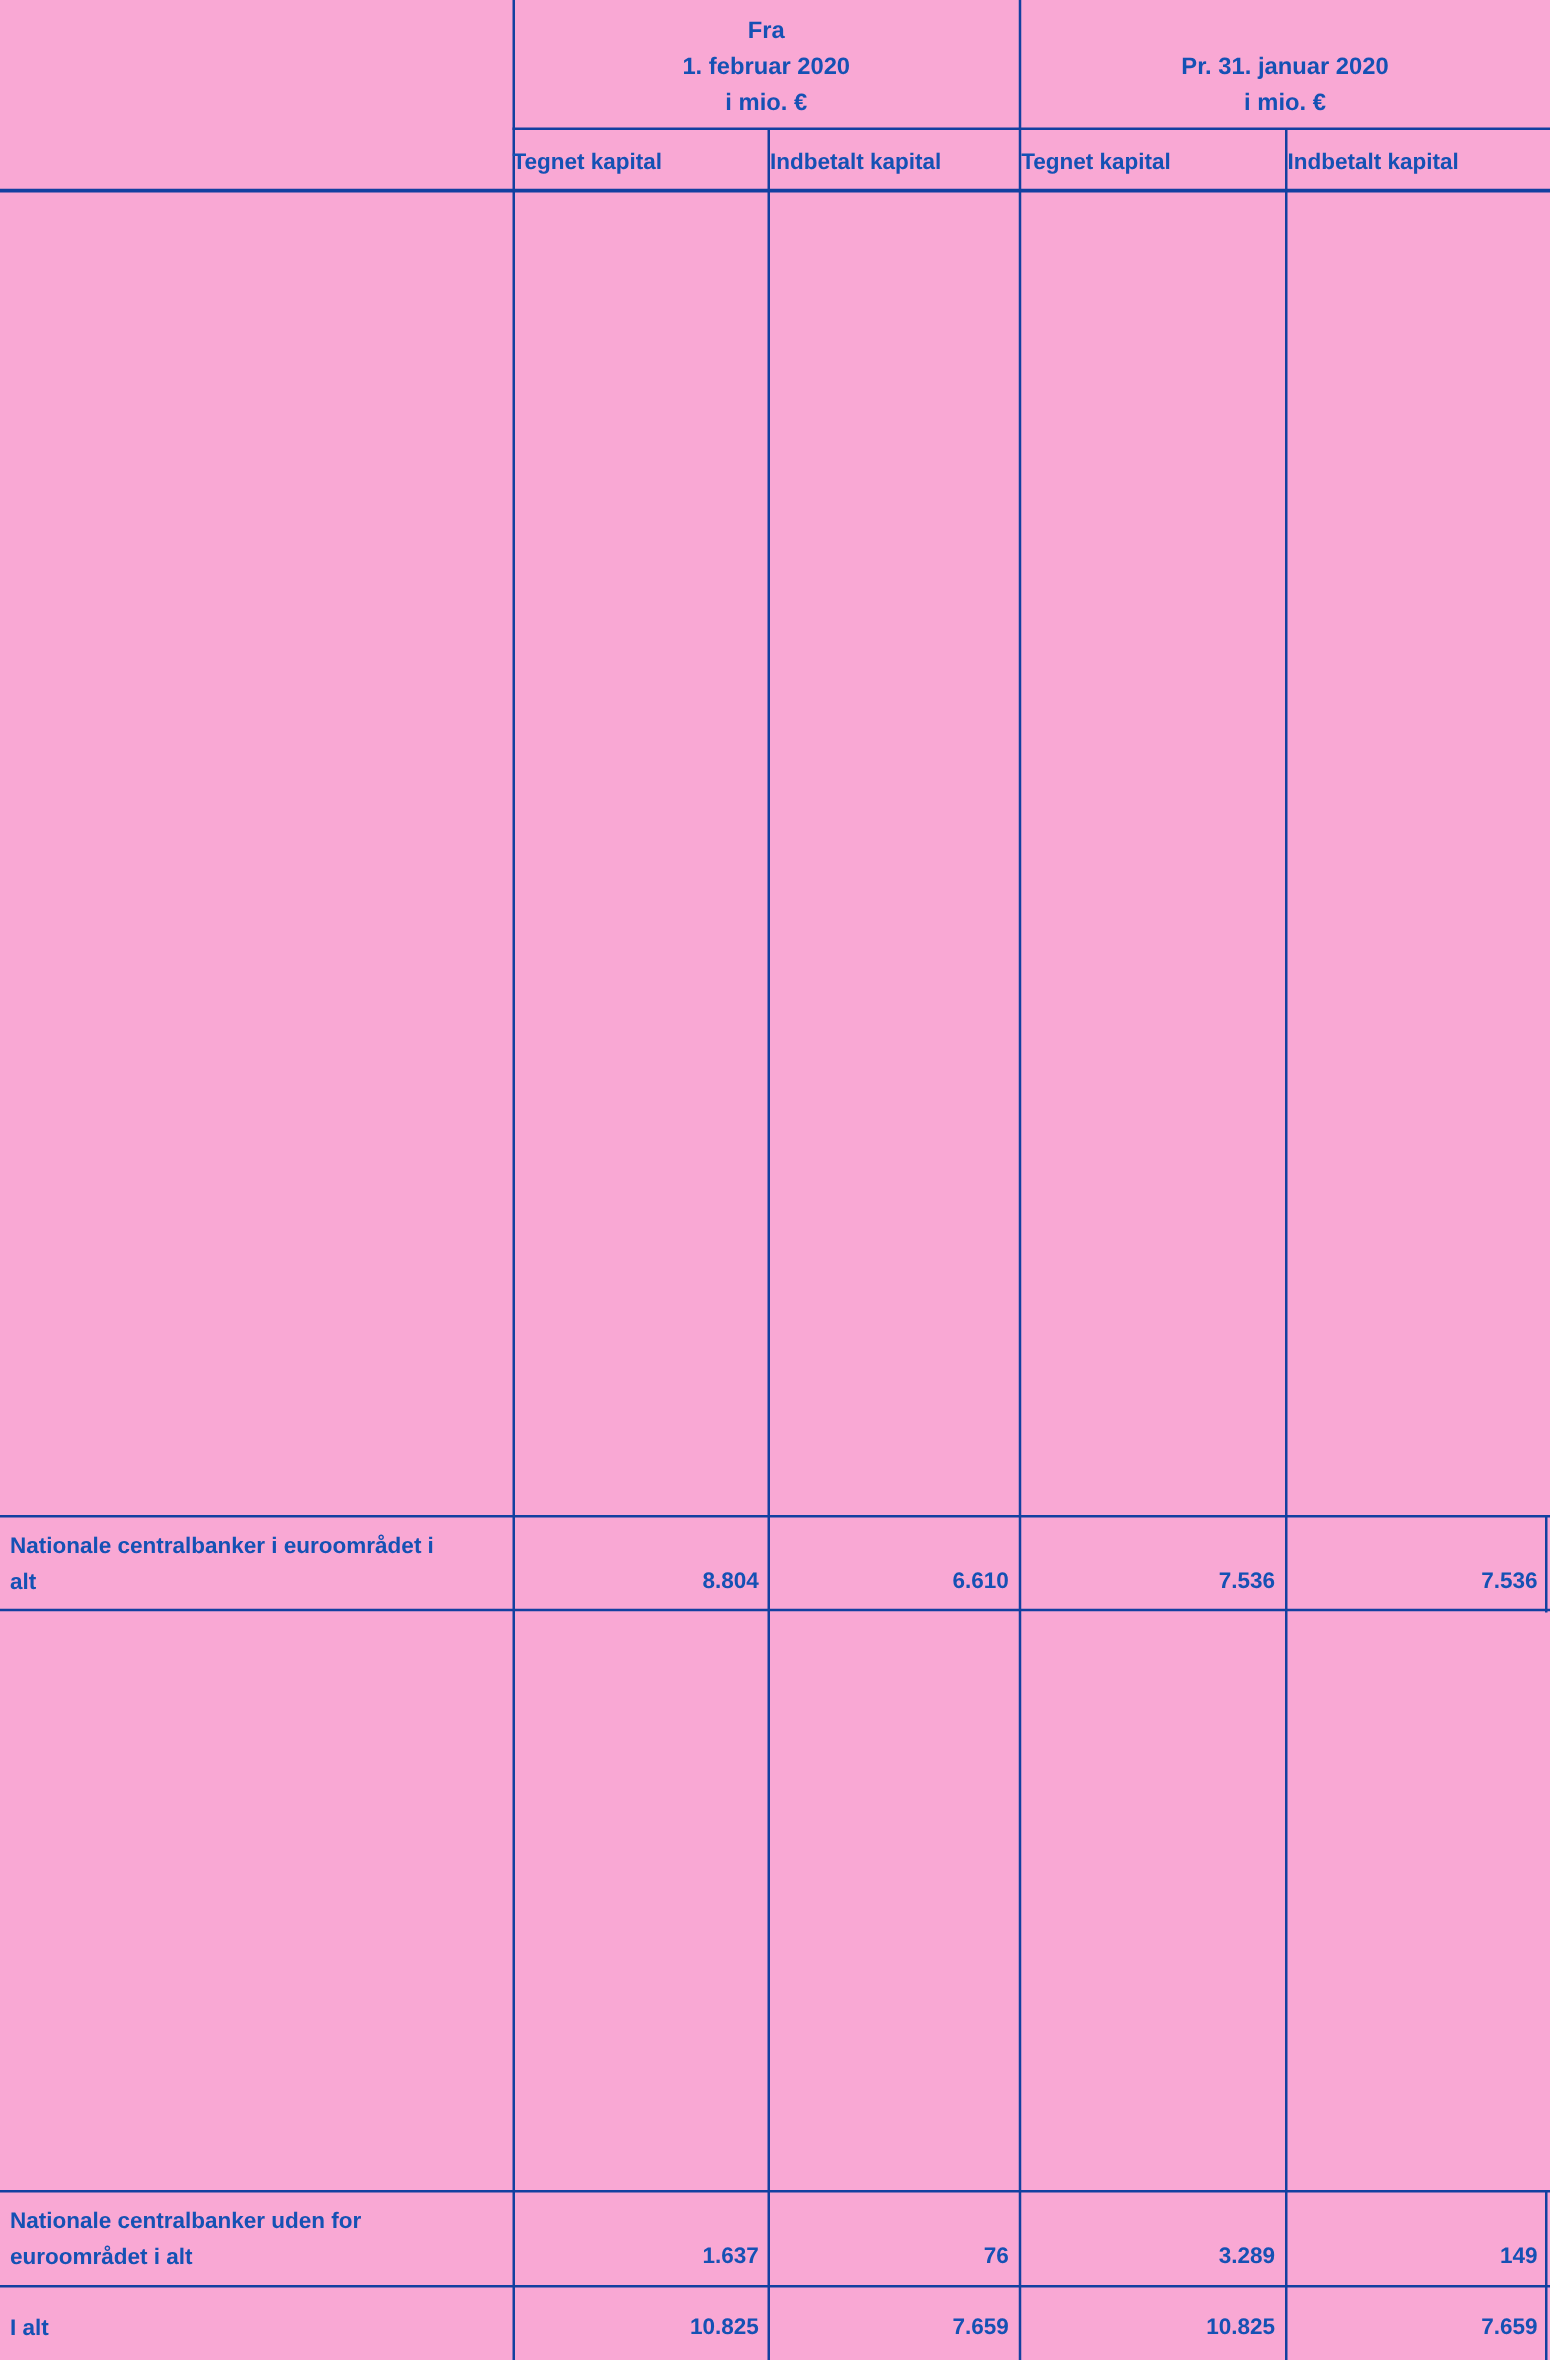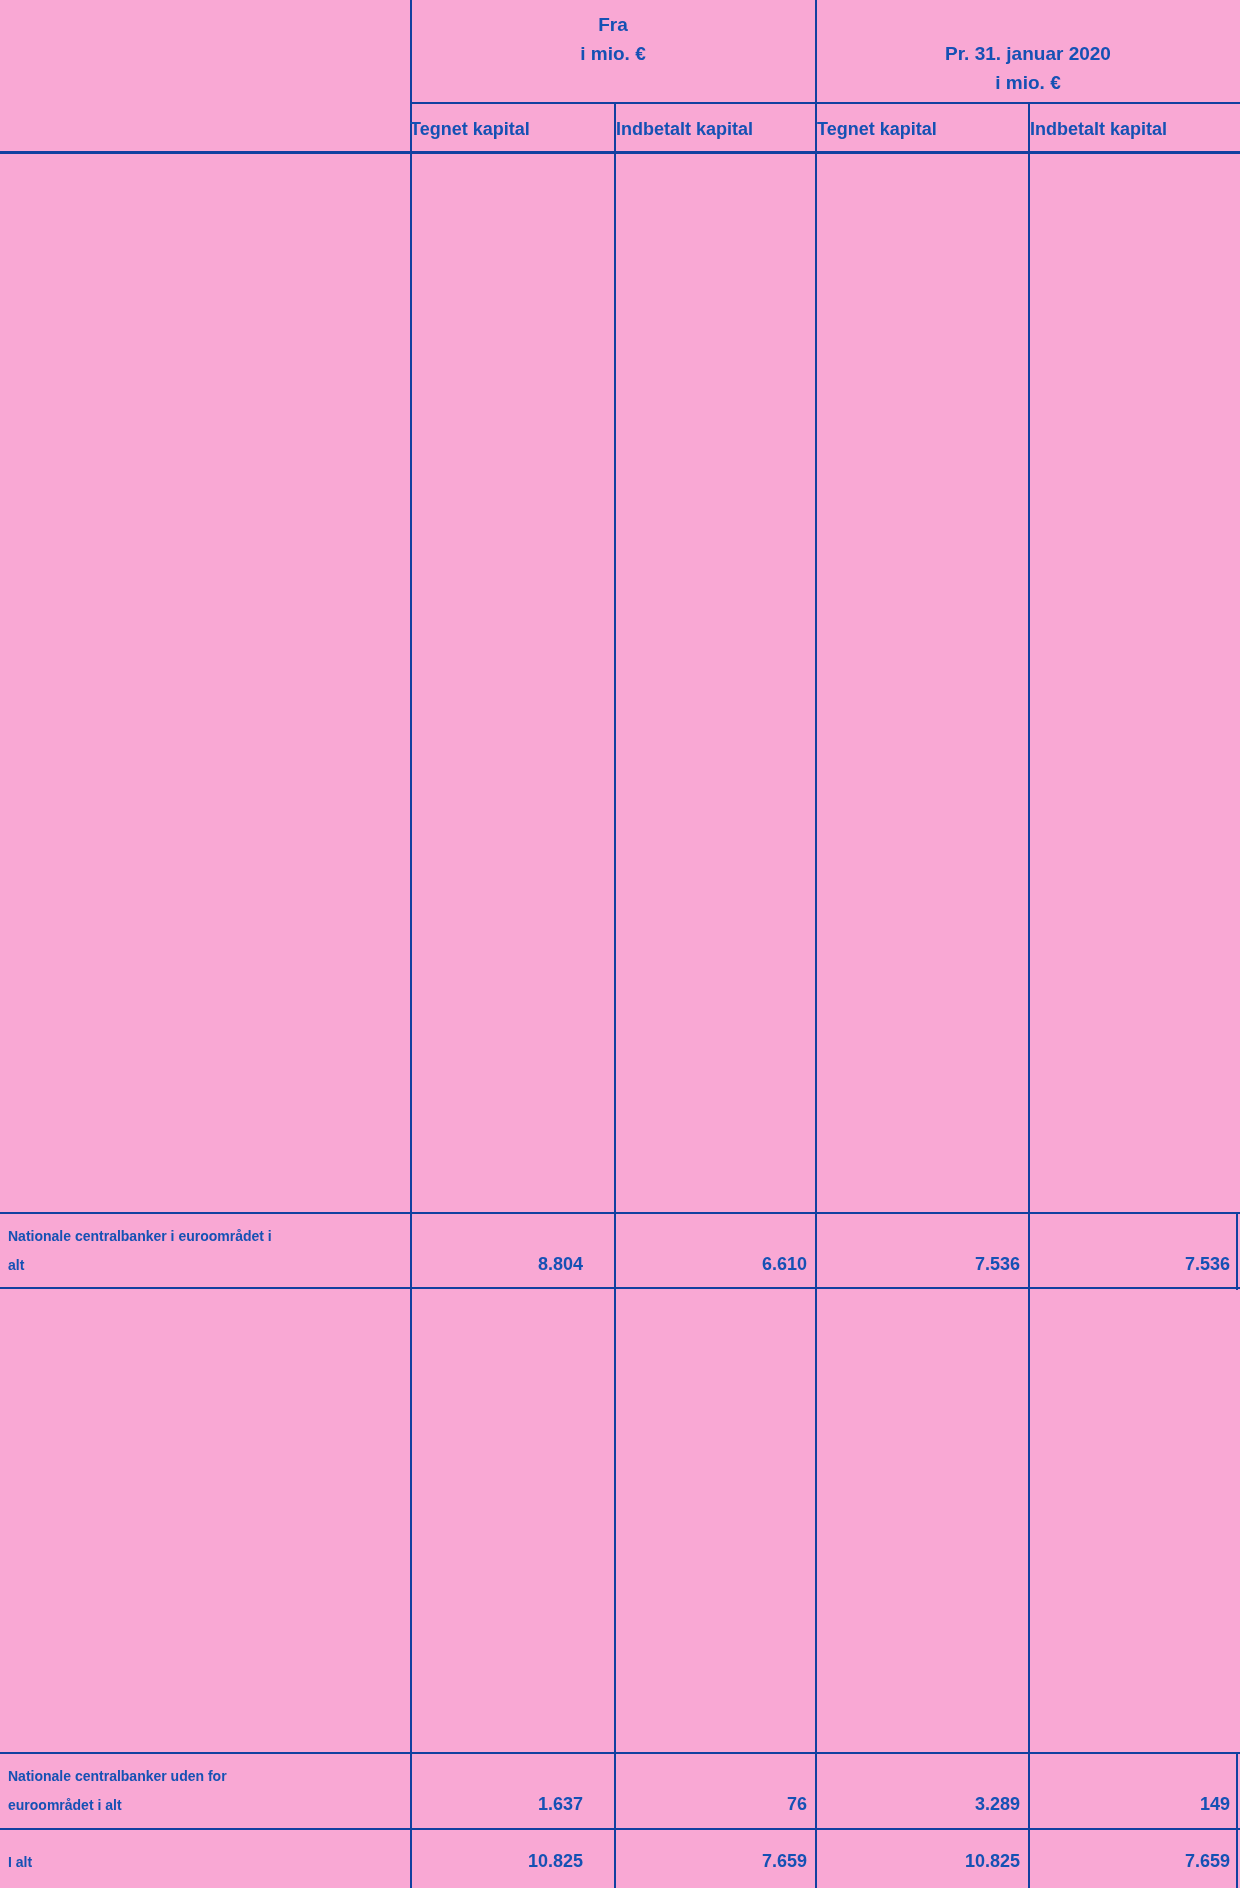--- a/index.html
+++ b/index.html
@@ -38,33 +38,33 @@
   .col-header {
     position: absolute;
     font-size: 18px;
     line-height: 30px;
     color: #1551b4;
   }
   .row-label {
     position: absolute;
     left: 8px;
     width: 398px;
-    font-size: 14px;
+    font-size: 18px;
     line-height: 29px;
     text-align: left;
     color: #1551b4;
   }
   .value-cell {
     position: absolute;
     font-size: 18px;
     line-height: 26px;
     text-align: right;
     color: #1551b4;
   }
-  .vc-1 { left: 388px; width: 195px; }
+  .vc-1 { left: 412px; width: 195px; }
   .vc-2 { left: 620px; width: 187px; }
   .vc-3 { left: 830px; width: 190px; }
   .vc-4 { left: 1040px; width: 190px; }
 </style>
 </head>
 <body>
 
 <div class="canvas">
 
   <div class="vline" style="left:410px; top:0; height:1888px;"></div>
@@ -76,20 +76,21 @@
 
   <div class="hline" style="top:102px; left:410px; width:830px;"></div>
   <div class="hline thick" style="top:151px; left:0; width:1240px;"></div>
   <div class="hline" style="top:1212px; left:0; width:1240px;"></div>
   <div class="hline" style="top:1287px; left:0; width:1240px;"></div>
   <div class="hline" style="top:1752px; left:0; width:1240px;"></div>
   <div class="hline" style="top:1828px; left:0; width:1240px;"></div>
 
   <div class="group-header" style="left:410px; top:10px; width:406px;">
     <div>Fra</div>
+    <div>1. februar 2020</div>
     <div>i mio. €</div>
   </div>
   <div class="group-header" style="left:816px; top:39px; width:424px;">
     <div>Pr. 31. januar 2020</div>
     <div>i mio. €</div>
   </div>
 
   <div class="col-header" style="left:410px; top:114px; width:205px;">Tegnet kapital</div>
   <div class="col-header" style="left:616px; top:114px; width:200px;">Indbetalt kapital</div>
   <div class="col-header" style="left:817px; top:114px; width:211px;">Tegnet kapital</div>

